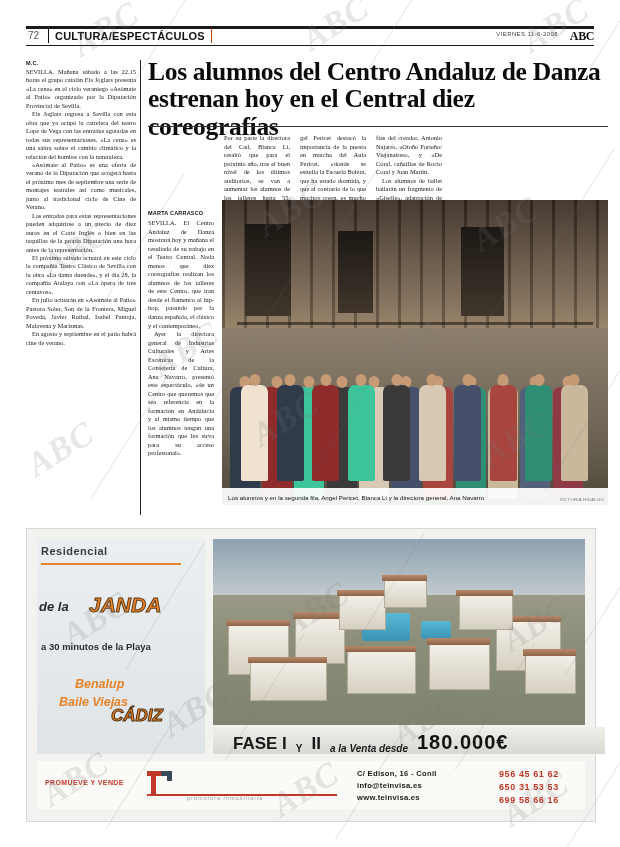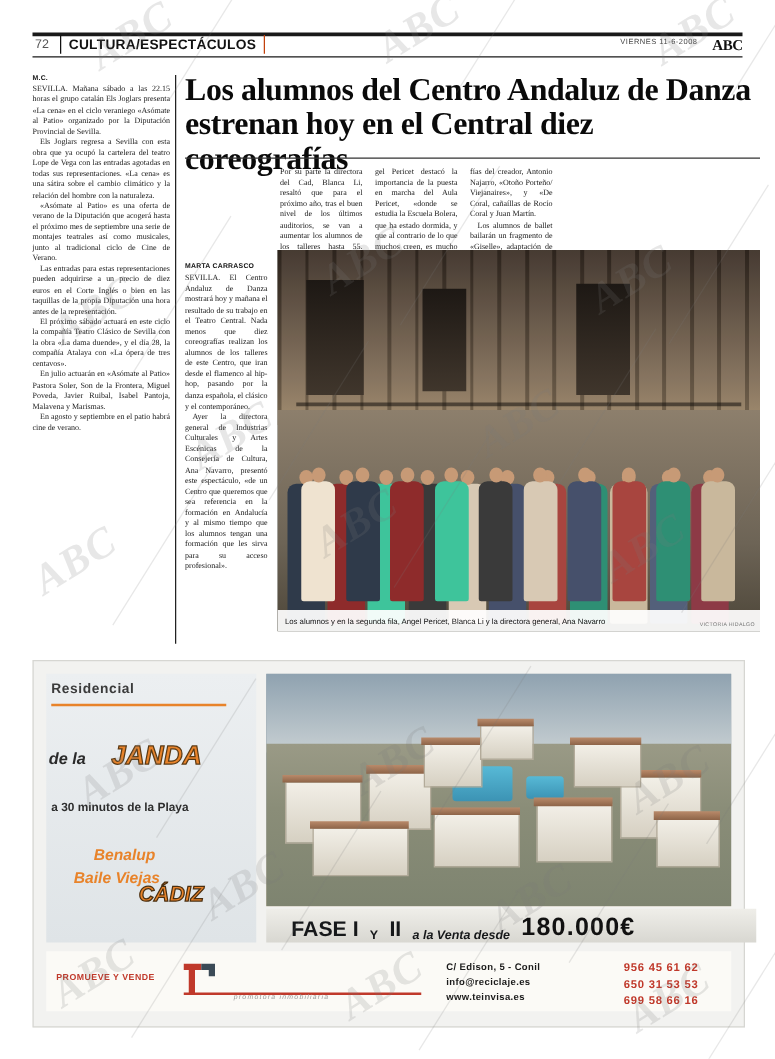--- a/index.html
+++ b/index.html
@@ -340,22 +340,22 @@
 
     <div class="ad-foot">
       <div class="pv">PROMUEVE Y VENDE</div>
       <svg class="logo-mark" viewBox="0 0 30 30">
         <path d="M2 4 L16 4 L16 9 L11 9 L11 28 L6 28 L6 9 L2 9 Z" fill="#c0392b"></path>
         <path d="M16 4 L27 4 L27 14 L22 14 L22 9 L16 9 Z" fill="#3b4a57"></path>
       </svg>
       <div class="brand-rule"></div>
       <div class="brand-sub">promotora inmobiliaria</div>
       <div class="addr" id="ad-address">
-          <div>C/ Edison, 5 - Conil</div>
-          <div>info@reciclaje.es</div>
+          <div>C/ Edison, 16 - Conil</div>
+          <div>info@teinvisa.es</div>
           <div>www.teinvisa.es</div>
         </div>
       <div class="phones" id="ad-phones">
           <div>956 45 61 62</div>
           <div>650 31 53 53</div>
           <div>699 58 66 16</div>
         </div>
     </div>
   </div>
 

